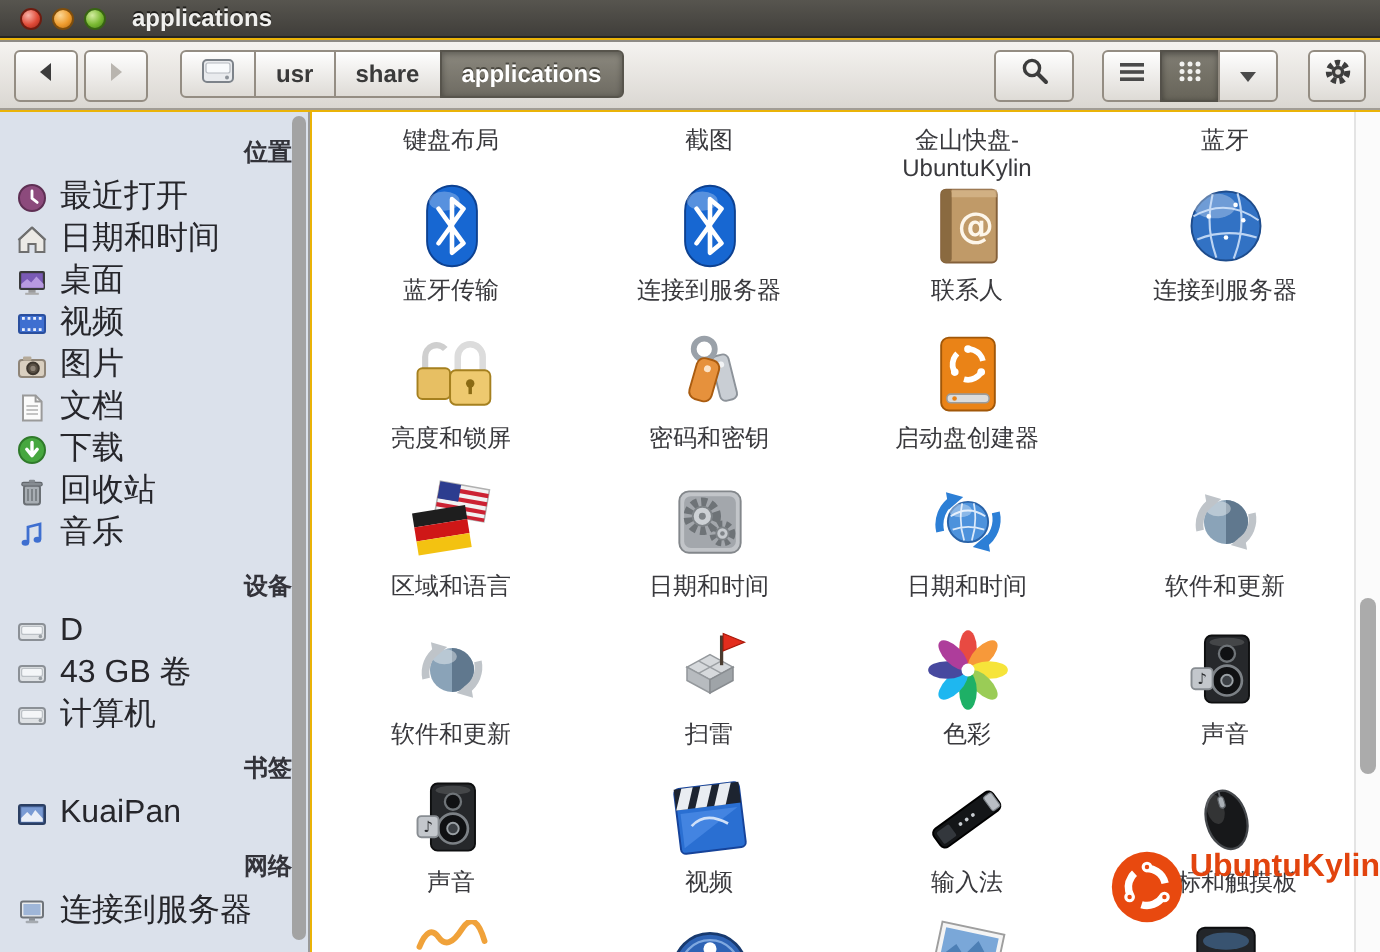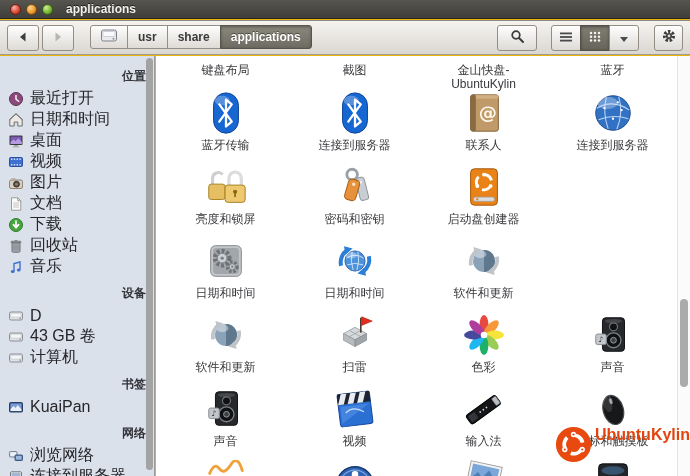--- a/index.html
+++ b/index.html
@@ -294,31 +294,20 @@
             <rect x="2.6" y="4.6" width="10.8" height="7.3" fill="#7a9bd4"></rect>
             <path d="M2.6 10 l3-3 2 2 2-3 3.8 4.2 v1.7 h-10.8 z" fill="#e9eef7"></path>
           </svg>
         </span>
         <span>KuaiPan</span>
       </div>
       <div class="sb-header">网络</div>
       <div class="sb-item">
         <span class="sbicon">
           <svg width="16" height="16" viewBox="0 0 16 16">
-            <rect x="1.5" y="3.5" width="7.5" height="5.5" rx="0.8" fill="#d3dae3" stroke="#7d8792"></rect>
-            <rect x="2.5" y="4.5" width="5.5" height="3.5" fill="#eef2f7"></rect>
-            <rect x="7" y="7" width="7.5" height="5.5" rx="0.8" fill="#5f7fb0" stroke="#3d567c"></rect>
-            <rect x="8" y="8" width="5.5" height="3.5" fill="#9db8dd"></rect>
-          </svg>
-        </span>
-        <span>浏览网络</span>
-      </div>
-      <div class="sb-item">
-        <span class="sbicon">
-          <svg width="16" height="16" viewBox="0 0 16 16">
             <rect x="2.5" y="2.8" width="11" height="8" rx="1" fill="#e8eaed" stroke="#6f747a"></rect>
             <rect x="3.7" y="4" width="8.6" height="5.6" fill="#9fb6d8"></rect>
             <rect x="6.5" y="10.8" width="3" height="1.6" fill="#8b9096"></rect>
             <rect x="4.8" y="12.4" width="6.4" height="1.2" rx="0.6" fill="#a5aab0"></rect>
           </svg>
         </span>
         <span>连接到服务器</span>
       </div>
     </div>
 
@@ -424,20 +413,40 @@
                 <circle cx="17.1" cy="23" r="2" fill="#fff"></circle>
                 <circle cx="30.9" cy="23" r="2" fill="#fff"></circle>
                 <rect x="13" y="34.5" width="22" height="4.5" rx="2" fill="#dcdcdc" stroke="#9b9b9b" stroke-width="0.8"></rect>
                 <circle cx="17" cy="36.8" r="1.2" fill="#ea8317"></circle>
               </svg>
             </div>
             <div class="g-label">启动盘创建器</div>
           </div>
         </div>
         <div class="g-row">
+          <div class="g-cell">
+            <div class="icon-box">
+              <svg width="46" height="46" viewBox="0 0 48 48">
+                <g transform="rotate(10 30 15)">
+                  <rect x="16" y="5" width="26" height="17" fill="#f2f2f2" stroke="#b0b0b0" stroke-width="0.8"></rect>
+                  <rect x="16" y="7.2" width="26" height="2.2" fill="#cc2233"></rect>
+                  <rect x="16" y="11.6" width="26" height="2.2" fill="#cc2233"></rect>
+                  <rect x="16" y="16" width="26" height="2.2" fill="#cc2233"></rect>
+                  <rect x="16" y="20.2" width="26" height="1.8" fill="#cc2233"></rect>
+                  <rect x="16" y="5" width="11" height="9" fill="#2c3d8f"></rect>
+                </g>
+                <g transform="rotate(-9 20 30)">
+                  <rect x="5" y="17" width="28" height="7.4" fill="#1e1e1e"></rect>
+                  <rect x="5" y="24.4" width="28" height="7.4" fill="#cf1717"></rect>
+                  <rect x="5" y="31.8" width="28" height="7.4" fill="#f3c211"></rect>
+                </g>
+              </svg>
+            </div>
+            <div class="g-label">区域和语言</div>
+          </div>
           <div class="g-cell">
             <div class="icon-box">
               <svg width="46" height="46" viewBox="0 0 48 48">
                 <rect x="8" y="8" width="32" height="32" rx="5" fill="#c2c5c9" stroke="#83878b"></rect>
                 <rect x="10.5" y="10.5" width="27" height="27" rx="3.5" fill="#a3a7ac"></rect>
                 <circle cx="20" cy="21" r="7.5" fill="none" stroke="#6e7377" stroke-width="4.5" stroke-dasharray="3 1.93"></circle>
                 <circle cx="20" cy="21" r="5" fill="#cdd1d5" stroke="#7e8387"></circle>
                 <circle cx="20" cy="21" r="1.8" fill="#7e8387"></circle>
                 <circle cx="30.5" cy="30" r="5" fill="none" stroke="#6e7377" stroke-width="3.5" stroke-dasharray="2.4 1.79"></circle>
                 <circle cx="30.5" cy="30" r="3.2" fill="#c6cace" stroke="#7e8387"></circle>

